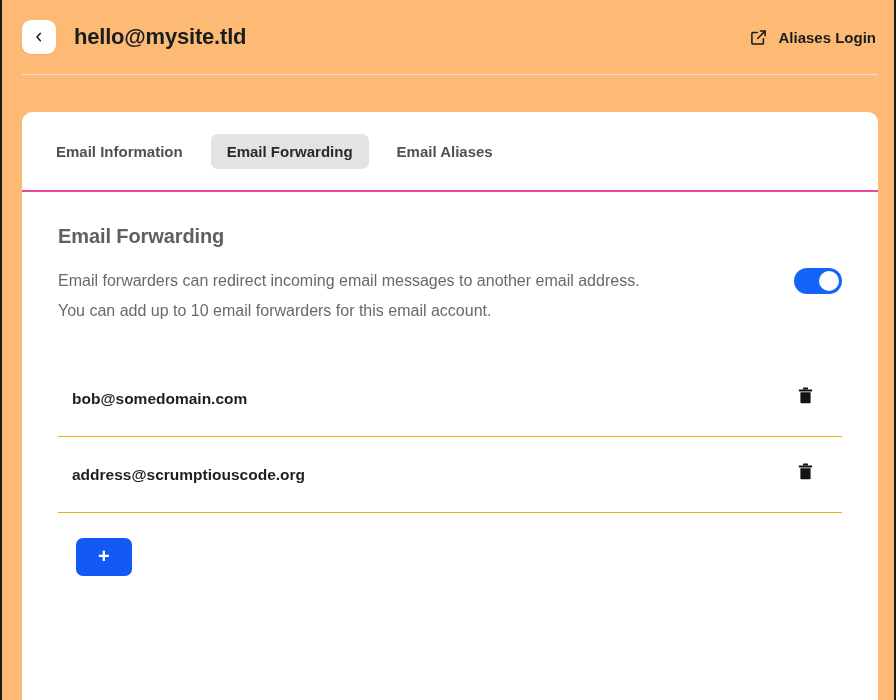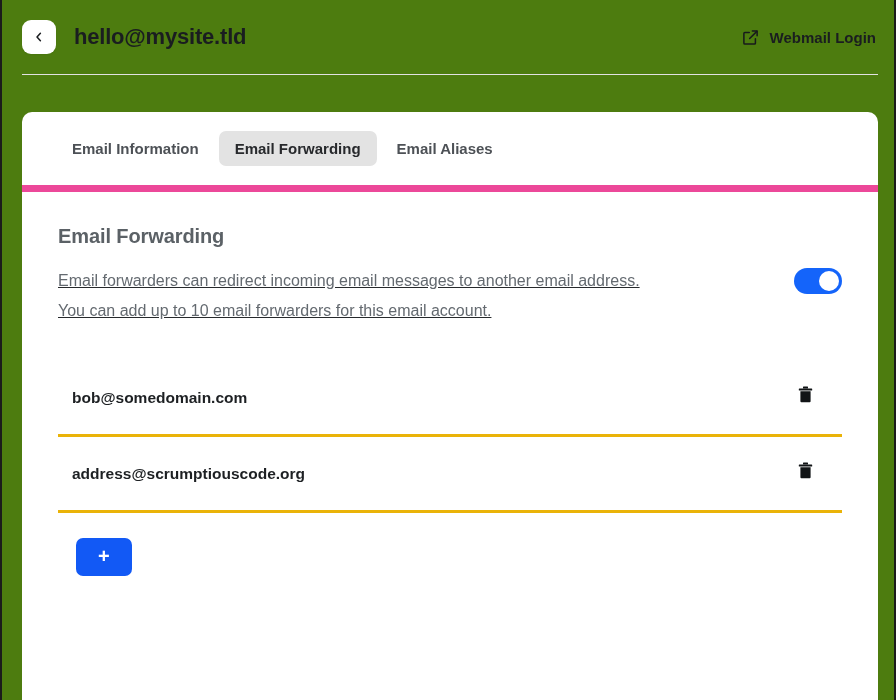--- a/index.html
+++ b/index.html
@@ -14,21 +14,21 @@
     font-family: "Liberation Sans", sans-serif;
     background: #f1f1f1;
     color: #26292c;
     -webkit-font-smoothing: antialiased;
   }
 
   .page {
     position: relative;
     width: 896px;
     height: 700px;
-    background: #4d7c0f;
+    background: #fdba74;
     border-left: 2px solid #1b1b1b;
     border-right: 2px solid #1b1b1b;
   }
 
   
   .header {
     position: absolute;
     left: 20px;
     top: 0;
     width: 856px;
@@ -90,23 +90,23 @@
     background: #ffffff;
     border-radius: 10px 10px 0 0;
     overflow: hidden;
   }
 
   
   .tabbar {
     height: 80px;
     display: flex;
     align-items: center;
-    padding: 0 34px;
-    border-bottom: 7px solid #ec4899;
-    gap: 4px;
+    padding: 0 18px;
+    border-bottom: 2px solid #ec4899;
+    gap: 12px;
   }
 
   .tab {
     font-size: 15px;
     font-weight: bold;
     color: #4d5156;
     background: transparent;
     border: none;
     padding: 9px 16px;
     border-radius: 7px;
@@ -130,21 +130,21 @@
     color: #5b6166;
     letter-spacing: -0.1px;
   }
 
   .desc-row {
     display: flex;
     align-items: flex-start;
     margin-top: 18px;
   }
 
-  .desc-text { flex: 1 1 auto; text-decoration: underline; }
+  .desc-text { flex: 1 1 auto; }
 
   .desc-line {
     font-size: 16px;
     line-height: 30px;
     color: #646a70;
   }
 
   
   .toggle {
     flex: 0 0 auto;
@@ -172,21 +172,21 @@
   
   .list {
     margin-top: 35px;
   }
 
   .list-item {
     position: relative;
     height: 76px;
     display: flex;
     align-items: center;
-    border-bottom: 3px solid #eab308;
+    border-bottom: 1px solid #eab308;
     padding: 0 6px 0 14px;
   }
 
   .list-item .addr {
     font-size: 15.5px;
     font-weight: bold;
     color: #1d2023;
     flex: 1 1 auto;
   }
 
@@ -255,21 +255,21 @@
     <div class="header-spacer"></div>
 
     <a class="webmail-link">
       <span>
         <svg width="17" height="17" viewBox="0 0 18 18" fill="none" xmlns="http://www.w3.org/2000/svg" aria-hidden="true">
           <path d="M14.2 10.3 V15 a1 1 0 0 1 -1 1 H3 a1 1 0 0 1 -1 -1 V4.8 a1 1 0 0 1 1 -1 H7.7" stroke="#17191c" stroke-width="1.6" stroke-linecap="round" stroke-linejoin="round"></path>
           <path d="M11 2.2 H16 V7.2" stroke="#17191c" stroke-width="1.6" stroke-linecap="round" stroke-linejoin="round"></path>
           <path d="M8.1 10.1 L15.7 2.5" stroke="#17191c" stroke-width="1.6" stroke-linecap="round" stroke-linejoin="round"></path>
         </svg>
       </span>
-      <span class="label">Webmail Login</span>
+      <span class="label">Aliases Login</span>
     </a>
   </div>
 
   <div class="card">
 
     <div class="tabbar">
       <button class="tab">Email Information</button>
       <button class="tab active">Email Forwarding</button>
       <button class="tab">Email Aliases</button>
     </div>

